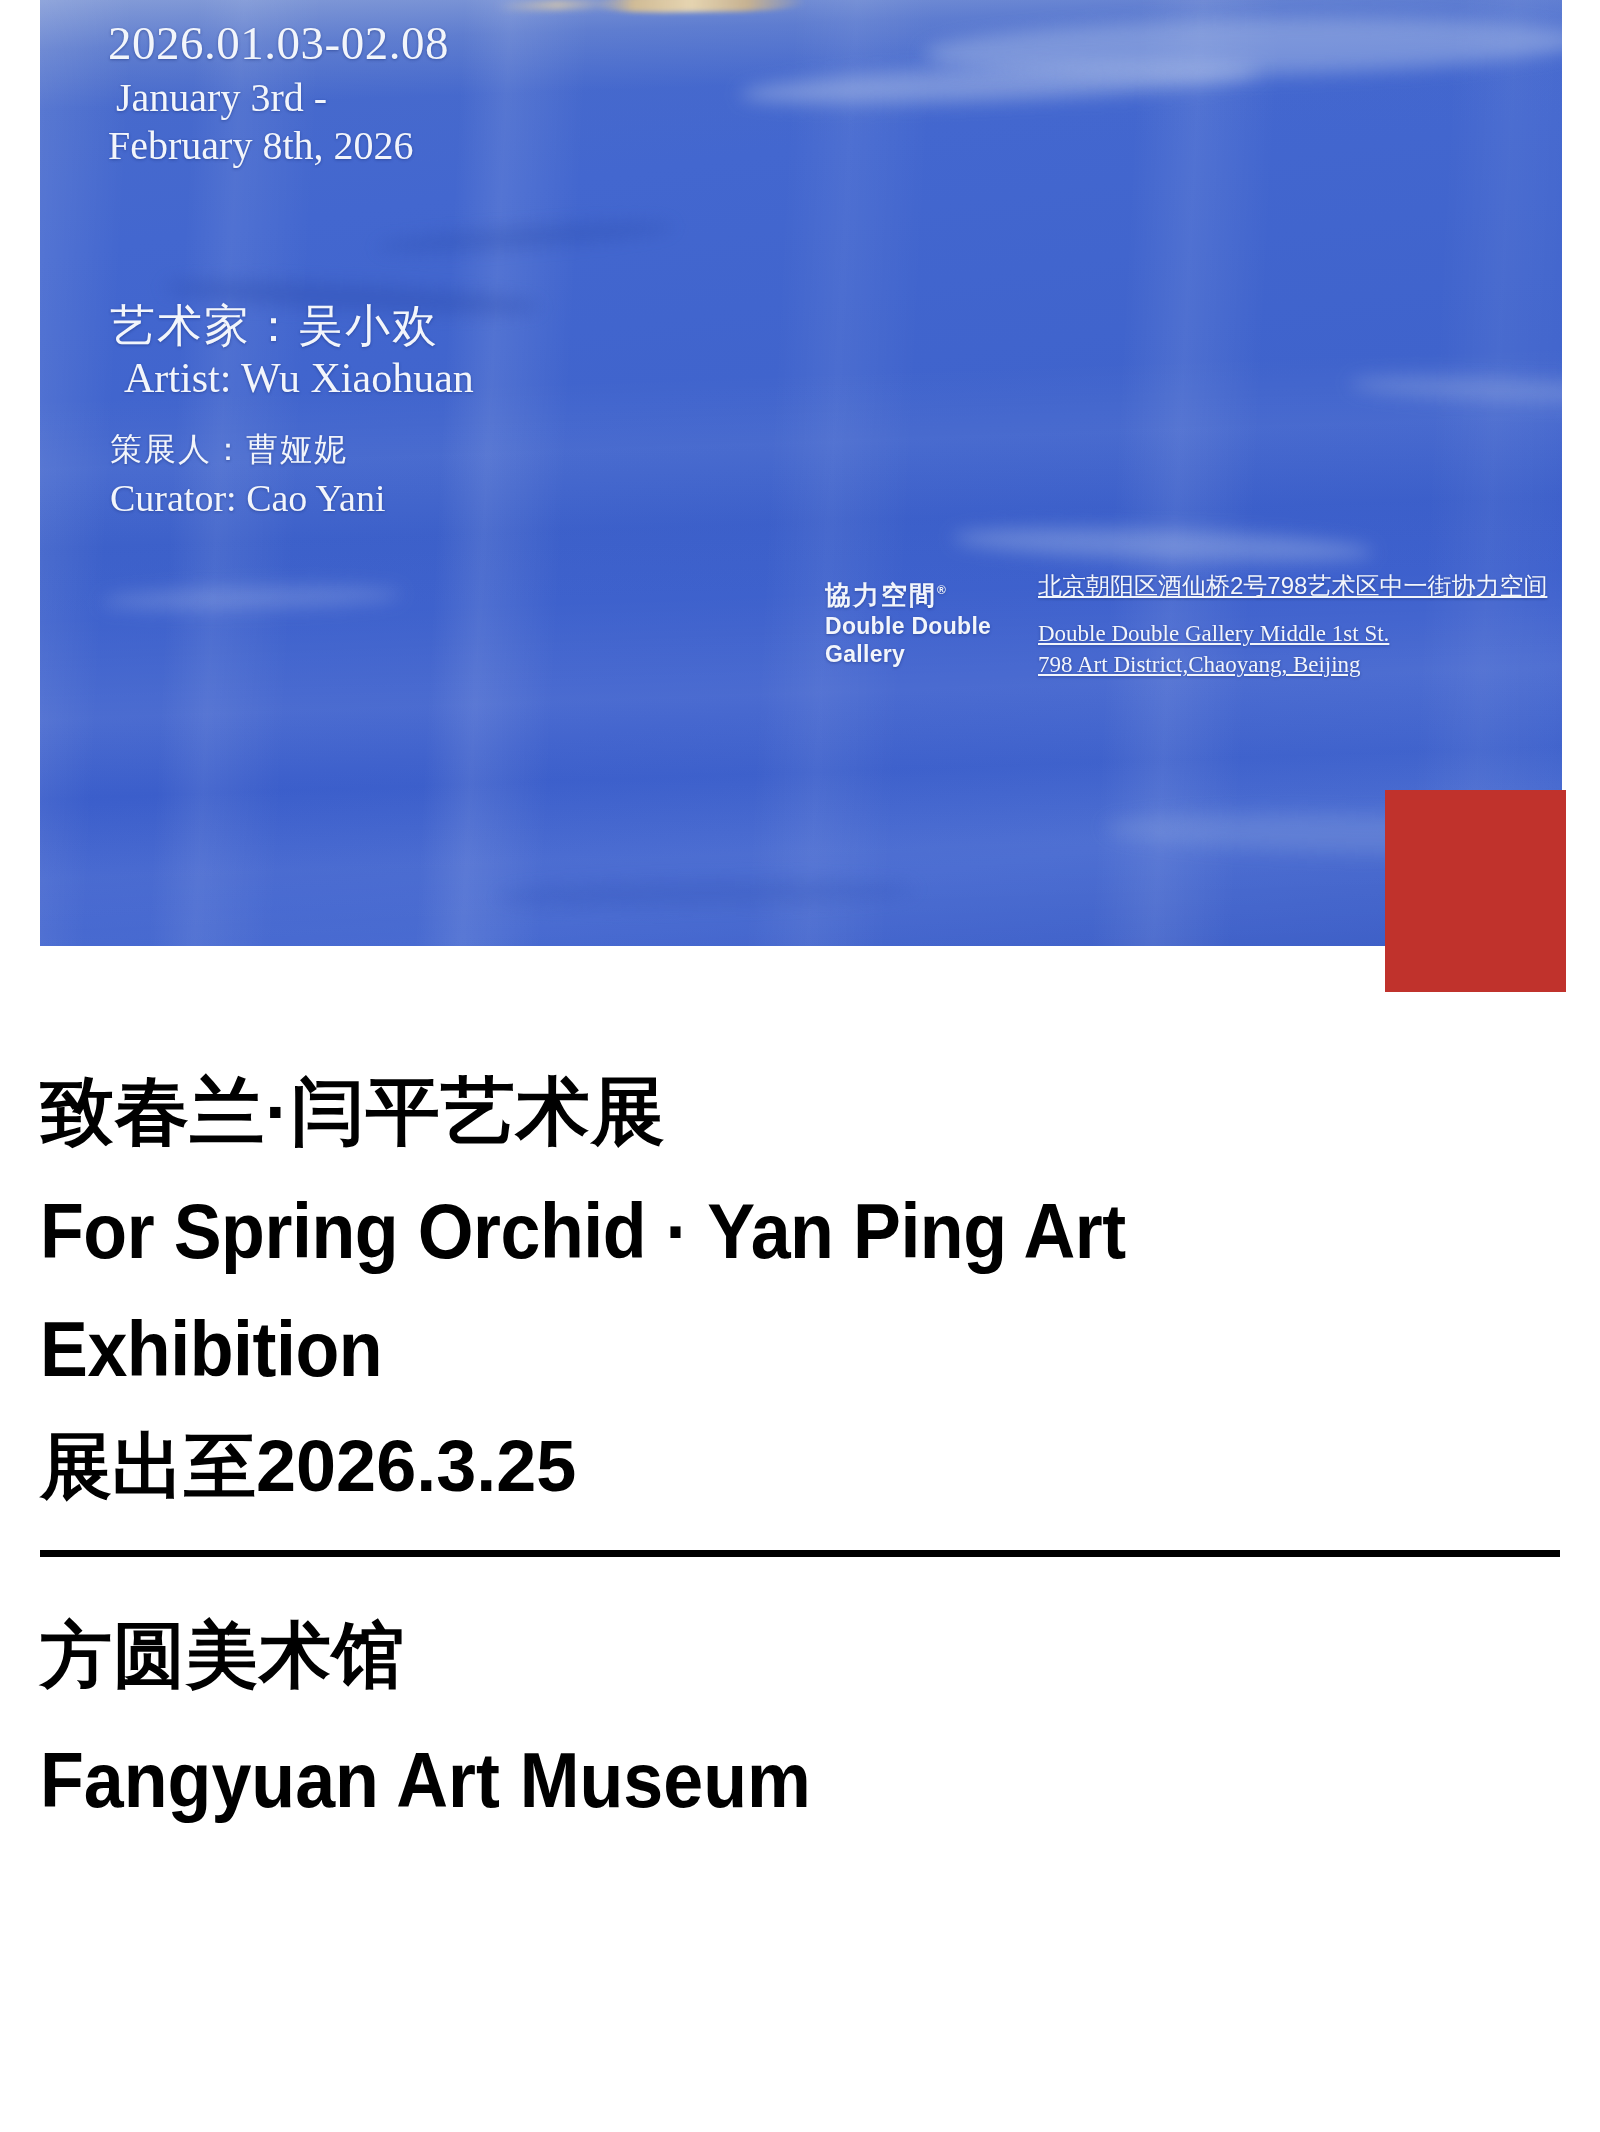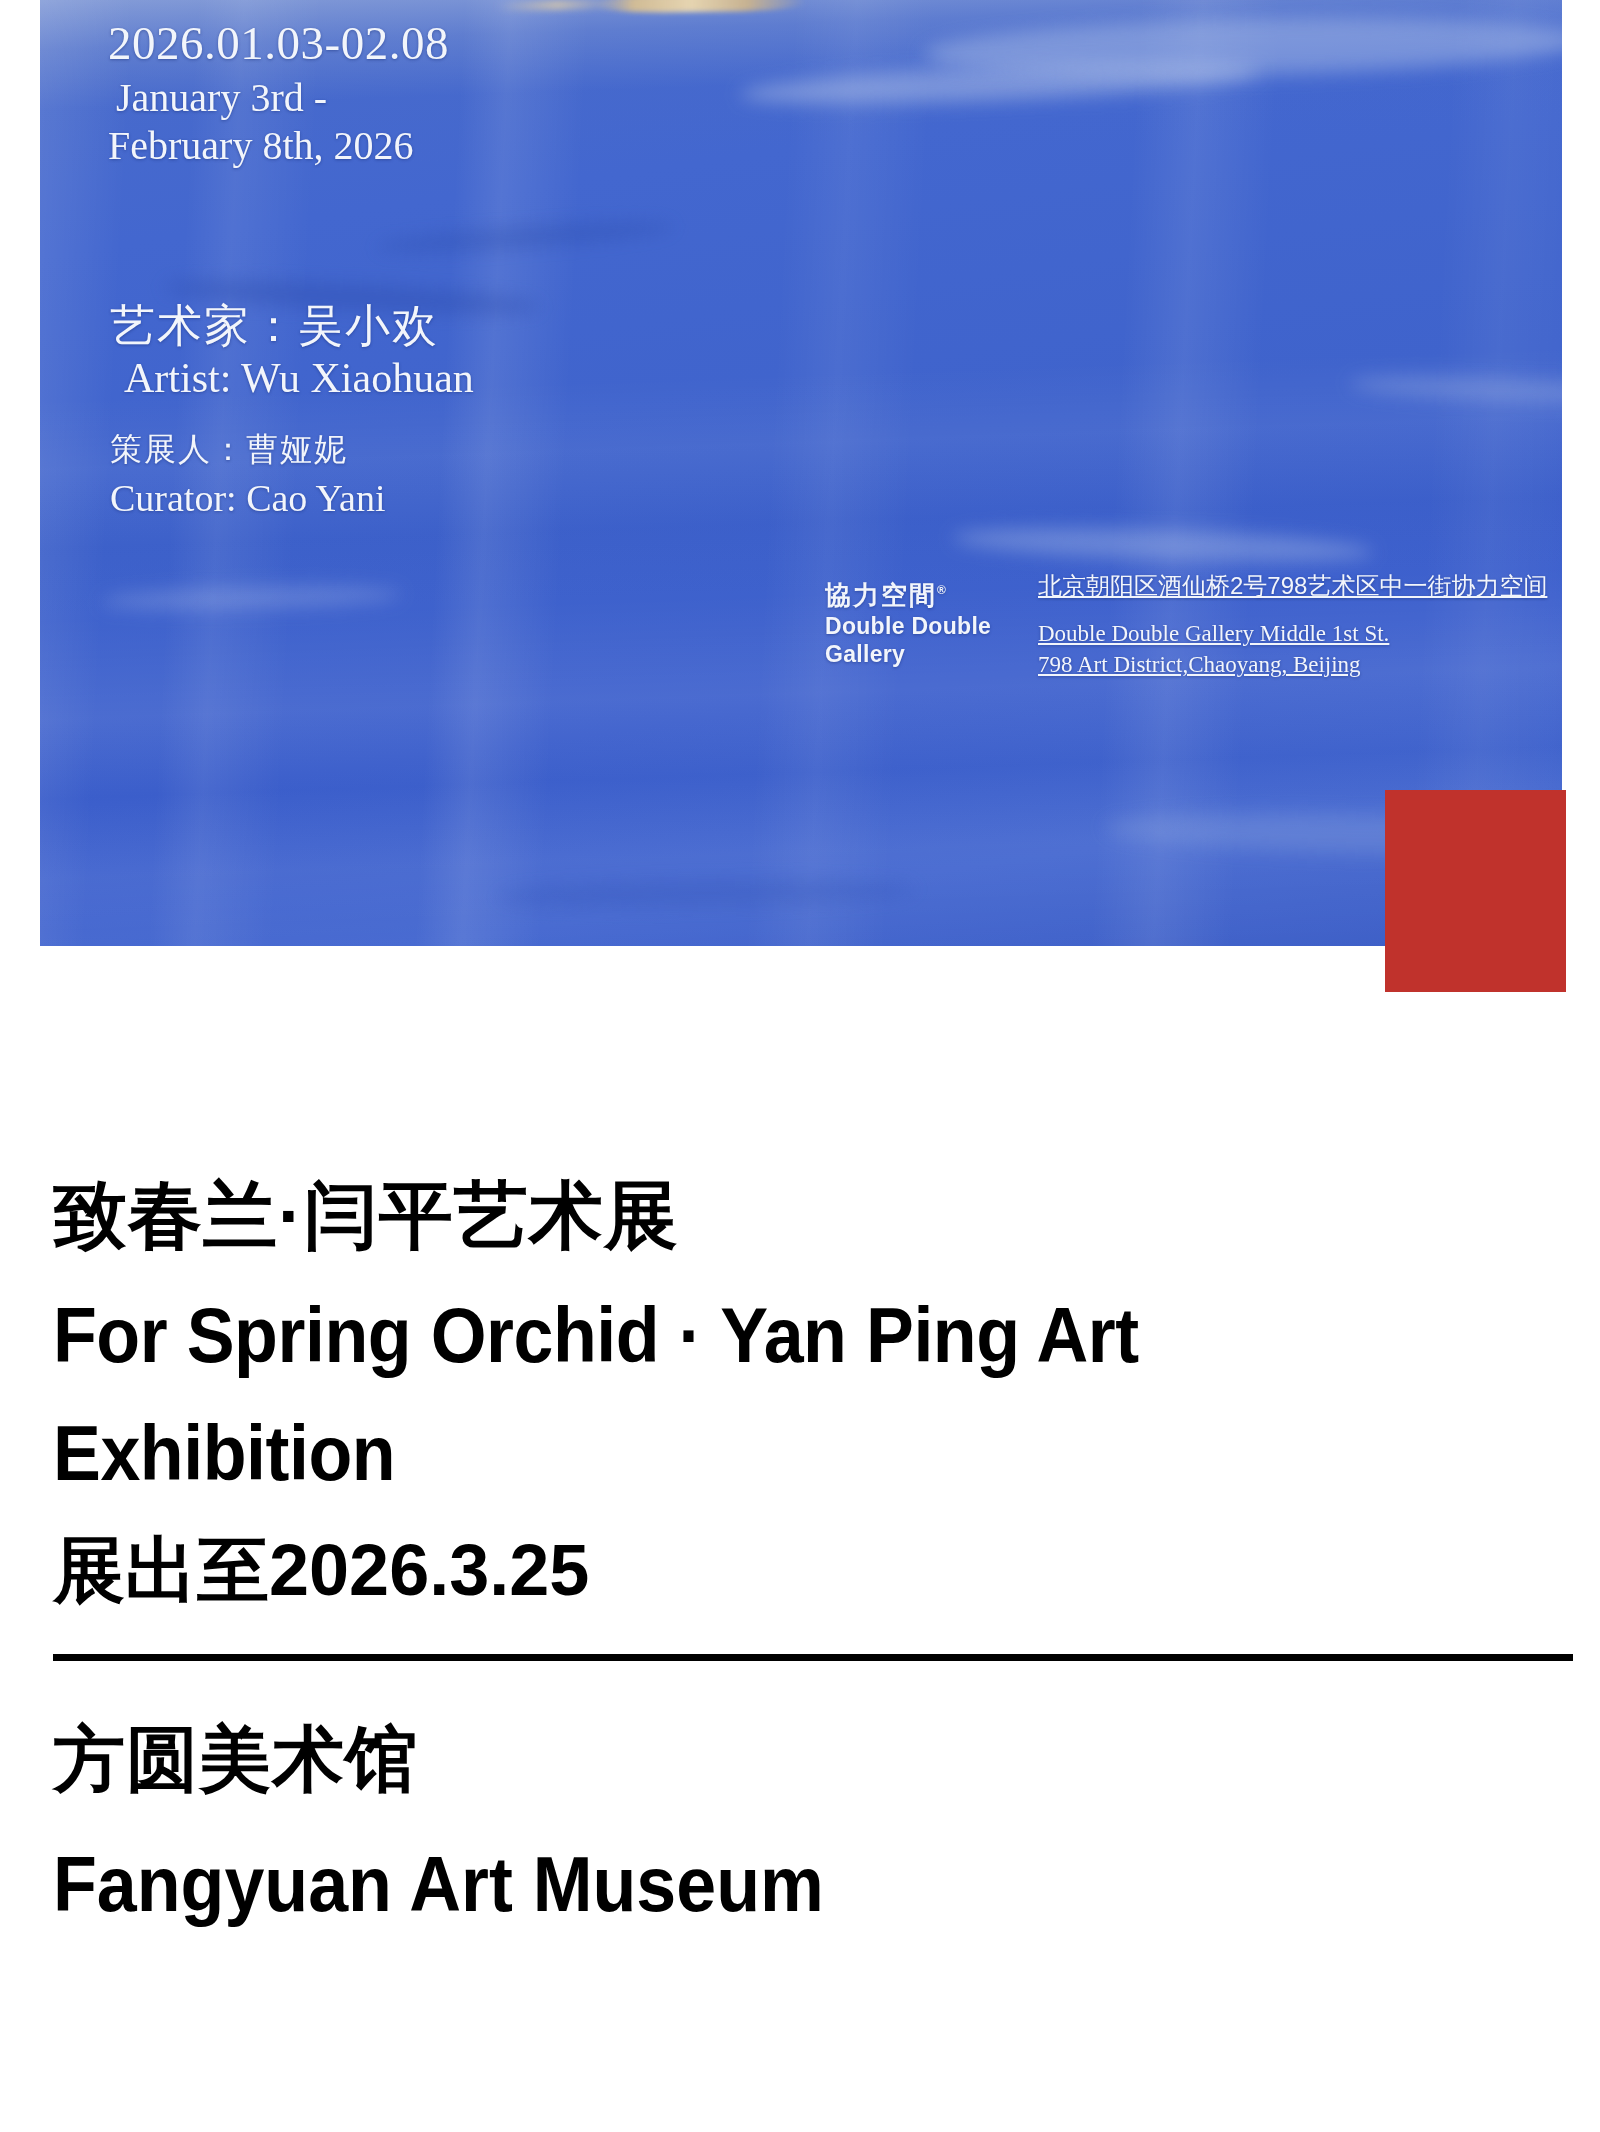--- a/index.html
+++ b/index.html
@@ -207,23 +207,22 @@
     left: 1385px;
     top: 790px;
     width: 181px;
     height: 202px;
   }
 
   
   .content {
     position: absolute;
     left: 40px;
-    top: 1156px;
+    top: 1052px;
     width: 1522px;
-    margin-left: 13px;
   }
   .line-cn-title {
     font-family: "Liberation Sans", "DejaVu Sans", sans-serif;
     font-weight: bold;
     font-size: 74px;
     line-height: 1.62;
     color: #000000;
     letter-spacing: 1px;
   }
   .line-en-title {

